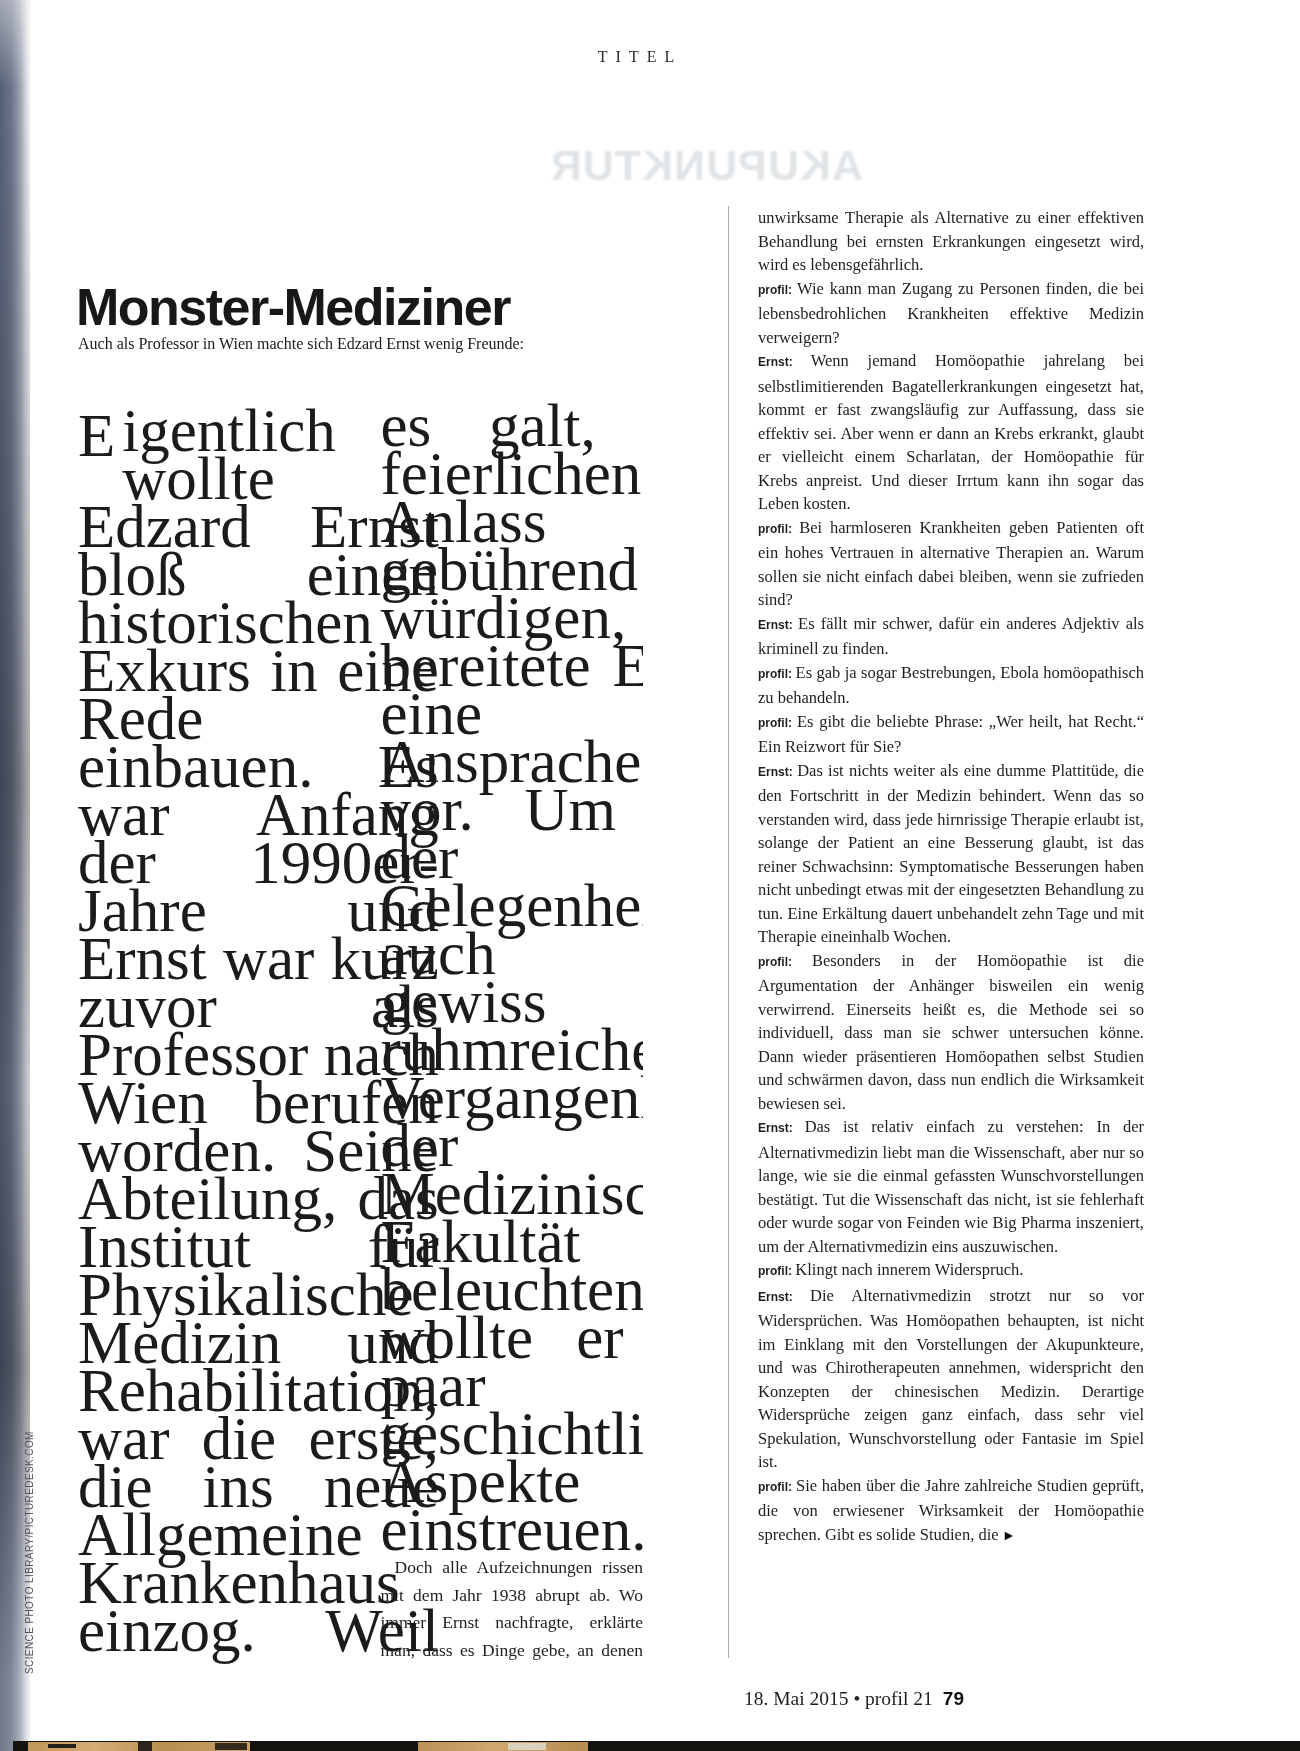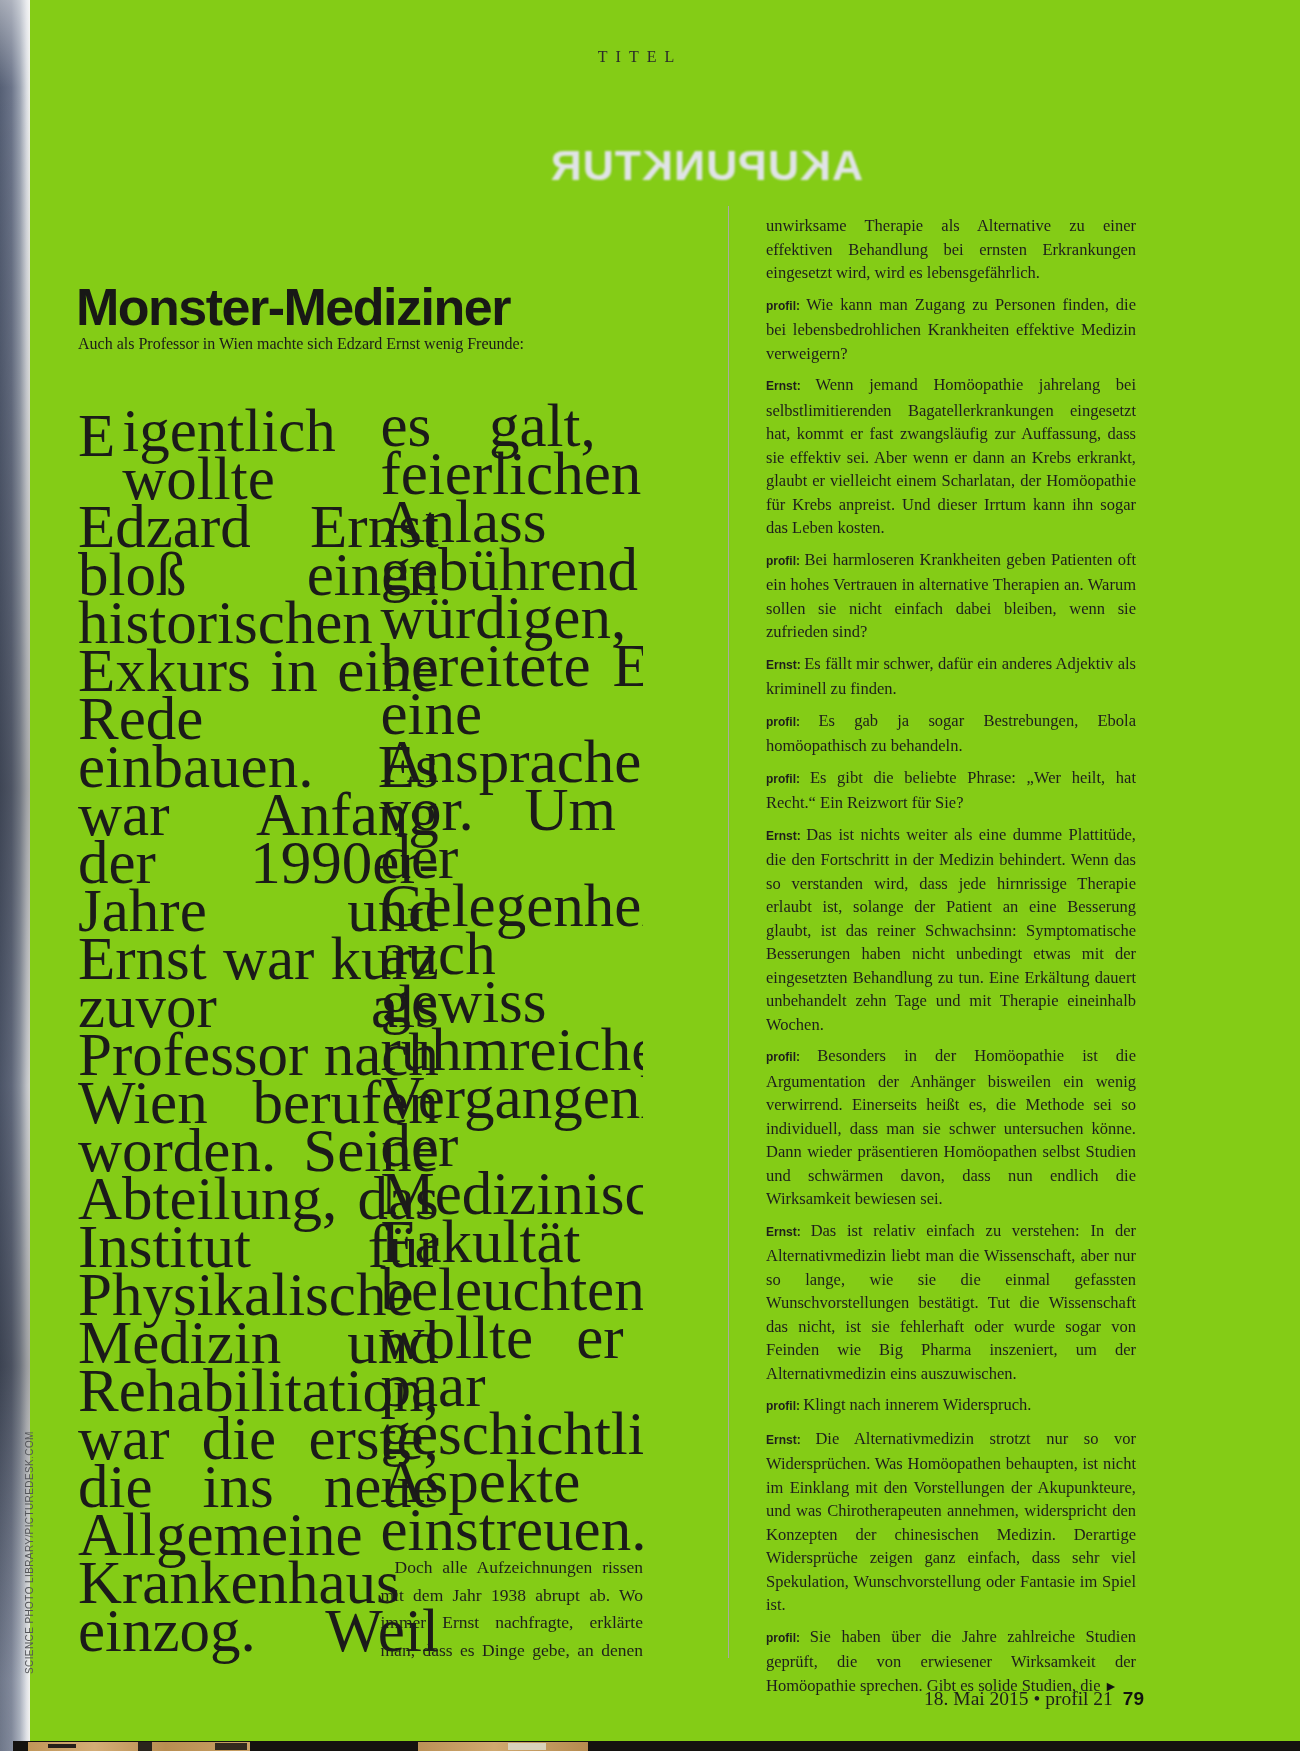--- a/index.html
+++ b/index.html
@@ -1,16 +1,16 @@
 <!DOCTYPE html>
 <html lang="de"><head>
 <meta charset="utf-8">
 <style>
   html,body{margin:0;padding:0;background:#888;}
-  .page{position:relative;width:1300px;height:1751px;background:#84cc16;overflow:hidden;
+  .page{position:relative;width:1300px;height:1751px;background:#ffffff;overflow:hidden;
         font-family:"Liberation Serif",serif;color:#1e1e1c;}
   
   .spine{position:absolute;left:0;top:0;width:30px;height:1751px;
     background:
       linear-gradient(180deg, rgba(255,255,255,.45) 0%, rgba(255,255,255,0) 5%,
         rgba(0,0,0,.10) 22%, rgba(0,0,0,.28) 45%, rgba(0,0,0,.12) 62%,
         rgba(0,0,0,.30) 78%, rgba(255,255,255,.15) 96%),
       linear-gradient(90deg, #566075 0%, #6b7489 38%, #99a1b0 66%, #d8dbe0 88%, #f1f2ee 100%);}
   .kicker{position:absolute;left:0;top:48px;width:1280px;text-align:center;
           font-size:16px;letter-spacing:8px;color:#2b2b29;}
@@ -22,27 +22,27 @@
   .subtitle{position:absolute;left:78px;top:330px;font-size:16px;line-height:27px;color:#1b1b19;white-space:nowrap;}
   .article{position:absolute;left:78px;top:402px;width:565px;height:1268px;
            column-count:2;column-gap:40px;column-fill:auto;
            font-size:17.5px;line-height:27.5px;text-align:justify;hyphens:auto;overflow:hidden;}
   .ap{margin:0;}
   .ap.indent{text-indent:14px;}
   .dropcap{float:left;font-size:61px;line-height:48px;padding:5px 7px 0 0;color:#1b1b19;}
   .divider{position:absolute;left:728px;top:206px;width:1px;height:1452px;background:#a9aaa5;}
   .interview{position:absolute;left:758px;top:206px;width:386px;
              font-size:16.5px;line-height:23.5px;text-align:justify;hyphens:auto;}
-  .qa{margin:8px;}
+  .qa{margin:0;}
   .spk{font-family:"Liberation Sans",sans-serif;font-weight:700;font-size:12px;}
   .arrow{font-size:14px;color:#121210;letter-spacing:0;}
   .credit{position:absolute;left:24px;top:1462px;height:212px;writing-mode:vertical-rl;
           transform:rotate(180deg);font-family:"Liberation Sans",sans-serif;font-size:10px;
           letter-spacing:.4px;color:#55565a;white-space:nowrap;}
-  .footer{position:absolute;left:744px;top:1688px;width:400px;text-align:right;
+  .footer{position:absolute;left:744px;top:1688px;width:400px;text-align:left;
           font-size:19.5px;color:#1d1d1b;}
   .footer .pn{font-family:"Liberation Sans",sans-serif;font-weight:700;font-size:19px;
               padding-left:10px;color:#121210;}
   
   .bottom-bar{position:absolute;left:13px;top:1741px;width:1287px;height:10px;background:#14120f;}
   .bb-tan-a{position:absolute;left:28px;top:1742px;width:222px;height:9px;
             background:linear-gradient(90deg,#c09659,#d4ad77 30%,#b98e52 62%,#caa267);}
   .bb-tan-b{position:absolute;left:418px;top:1742px;width:170px;height:9px;
             background:linear-gradient(90deg,#bb9157,#d0a970 45%,#b68b50);}
   .bb-m1{position:absolute;left:48px;top:1744px;width:28px;height:4px;background:#26201a;}

